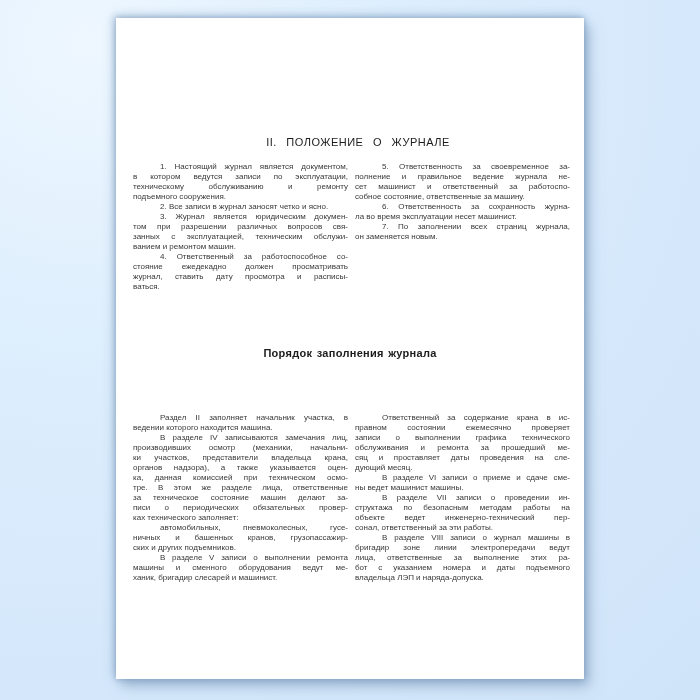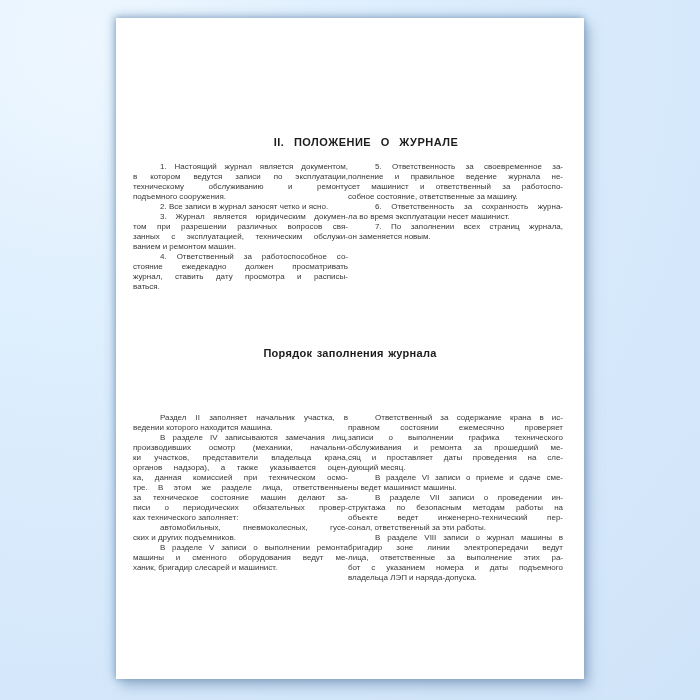--- a/index.html
+++ b/index.html
@@ -12,32 +12,32 @@
     background: radial-gradient(circle at 12% 6%, #eef7ff 0%, #ddeefd 35%, #d5e8fb 70%, #d0e4f9 100%);
   }
   .paper {
     position: absolute; left: 116px; top: 18px; width: 468px; height: 661px;
     background: #ffffff;
     box-shadow: 0 0 6px rgba(125,155,190,0.85),
                 5px 7px 12px rgba(110,140,175,0.55),
                 -3px -3px 9px rgba(140,170,200,0.40);
   }
   .h-main {
-    position: absolute; top: 118px; left: 16px; width: 100%;
-    text-align: center; font-size: 11px; font-weight: bold;
+    position: absolute; top: 118px; left: 8px; width: 100%;
+    text-align: center; font-size: 11px; font-weight: normal;
     letter-spacing: 0.5px; word-spacing: 6px; color: #1c1c1c;
   }
   .h-sub {
     position: absolute; top: 329px; left: 0; width: 100%;
     text-align: center; font-size: 11px; font-weight: bold;
     letter-spacing: 0.3px; word-spacing: 1px; color: #1c1c1c;
   }
   .cols {
     position: absolute; left: 17px; width: 442px;
-    display: flex; gap: 0;
+    display: flex; gap: 7px;
   }
   .cols.s1 { top: 144px; }
   .cols.s2 { top: 357px; margin-top: 38px; }
   .col { width: 215px; }
   .line {
     font-size: 8px; line-height: 10px; height: 10px;
     color: #383838; white-space: nowrap; overflow: visible;
   }
   .line.just {
     white-space: normal;
@@ -91,20 +91,21 @@
           <div class="line just first">В разделе IV записываются замечания лиц,</div>
           <div class="line just">производивших осмотр (механики, начальни-</div>
           <div class="line just">ки участков, представители владельца крана,</div>
           <div class="line just">органов надзора), а также указывается оцен-</div>
           <div class="line just">ка, данная комиссией при техническом осмо-</div>
           <div class="line just">тре. В этом же разделе лица, ответственные</div>
           <div class="line just">за техническое состояние машин делают за-</div>
           <div class="line just">писи о периодических обязательных провер-</div>
           <div class="line">ках технического заполняет:</div>
           <div class="line just first">автомобильных, пневмоколесных, гусе-</div>
+          <div class="line just">ничных и башенных кранов, грузопассажир-</div>
           <div class="line">ских и других подъемников.</div>
           <div class="line just first">В разделе V записи о выполнении ремонта</div>
           <div class="line just">машины и сменного оборудования ведут ме-</div>
           <div class="line">ханик, бригадир слесарей и машинист.</div>
         </div>
       <div class="col">
           <div class="line just first">Ответственный за содержание крана в ис-</div>
           <div class="line just">правном состоянии ежемесячно проверяет</div>
           <div class="line just">записи о выполнении графика технического</div>
           <div class="line just">обслуживания и ремонта за прошедший ме-</div>

